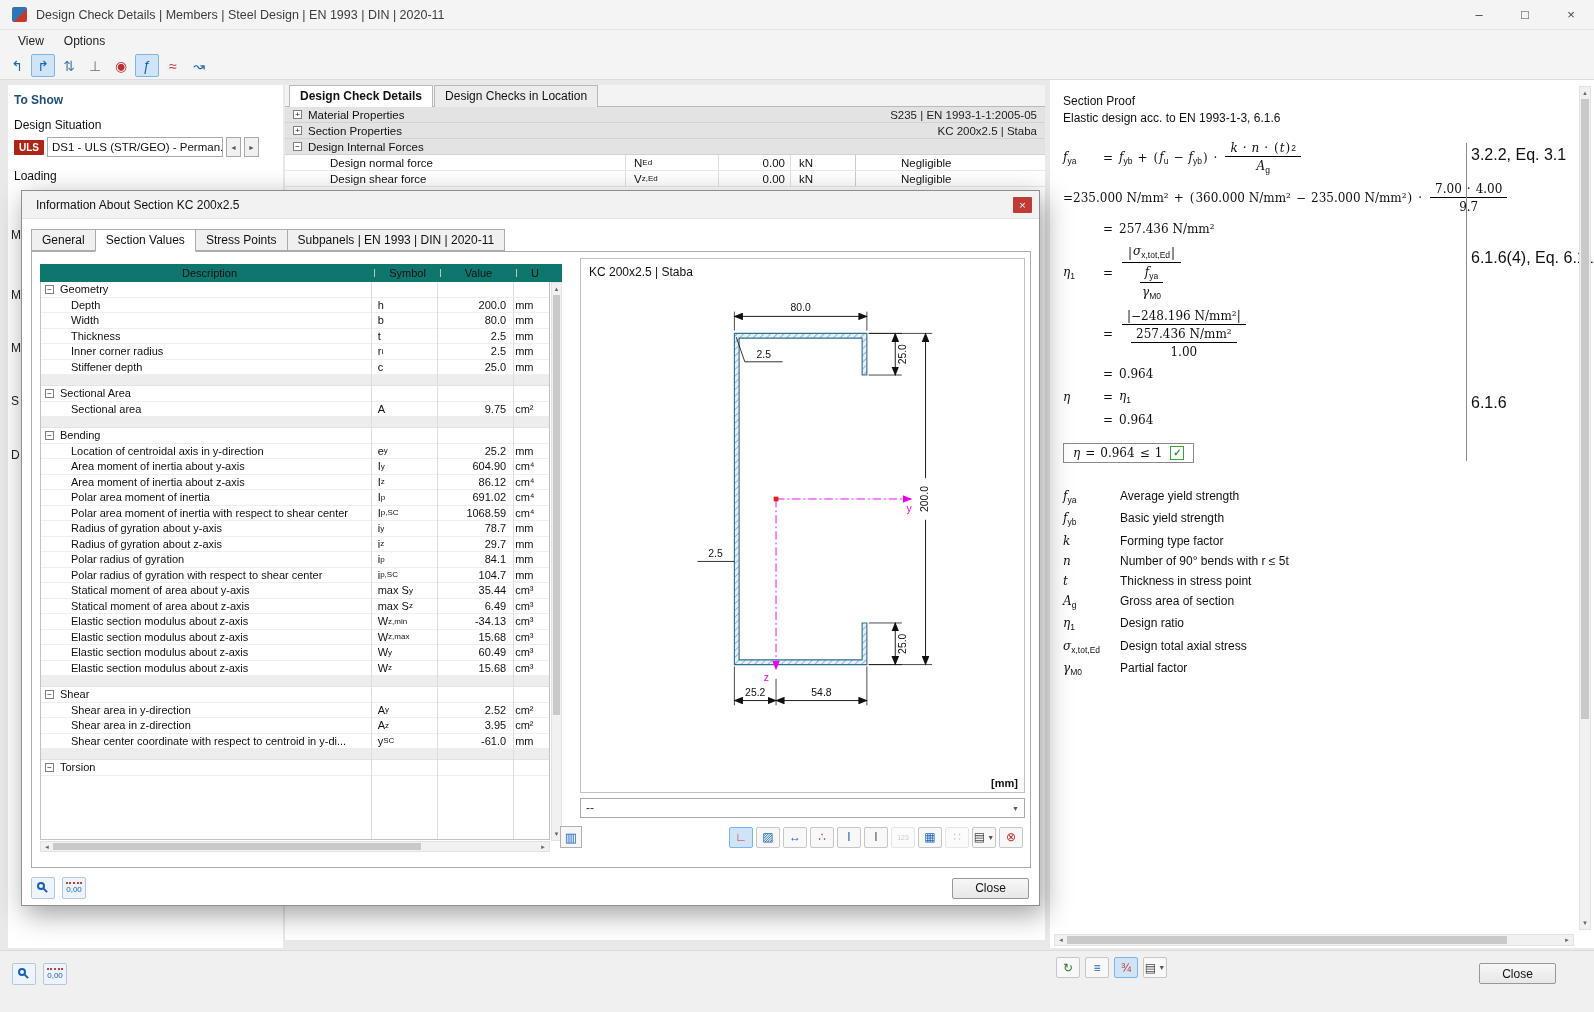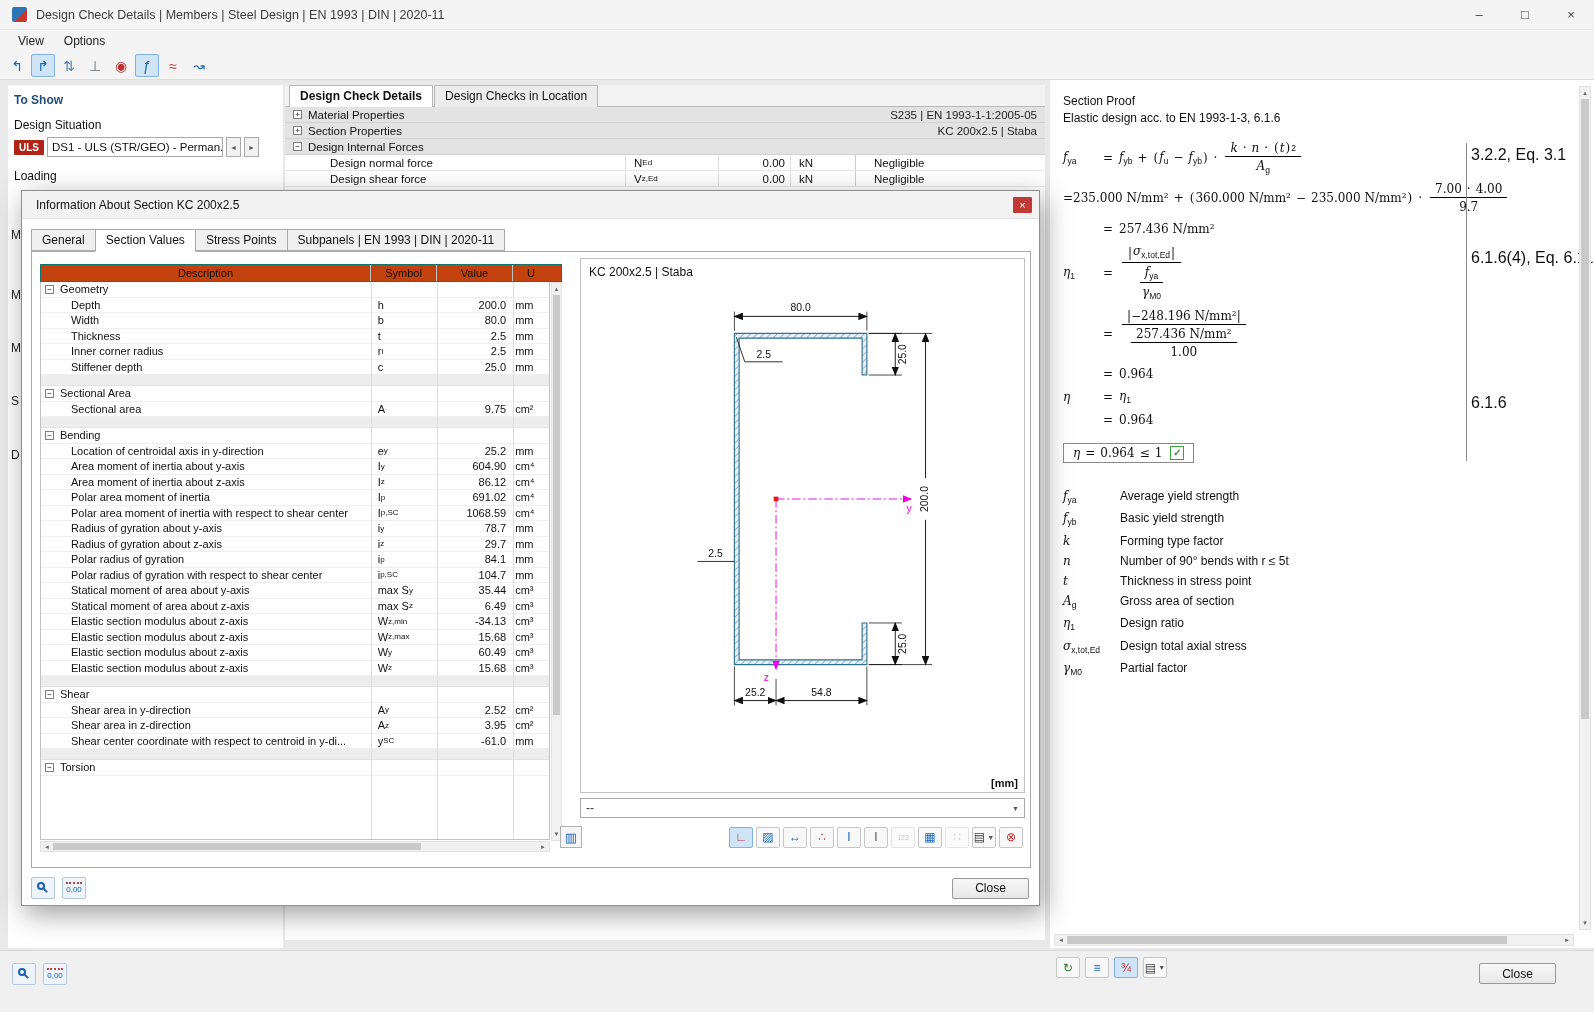--- a/index.html
+++ b/index.html
@@ -56,21 +56,21 @@
 .t-row{height:16px;display:flex;align-items:center;font-size:11.5px;border-bottom:1px solid #e8e8e8;background:#fff}
 .t-row.group{background:#e3e3e3;border-bottom:1px solid #d2d2d2}
 .expander{width:9px;height:9px;border:1px solid #7f7f7f;background:#fff;font-size:8px;line-height:7px;
           text-align:center;margin:0 6px 0 8px;flex:none}
 .g-label{flex:1}
 .g-right{margin-right:8px;color:#222}
 .c-label{width:340px;padding-left:45px;overflow:hidden;white-space:nowrap}
 .c-sym{width:93px;padding-left:8px;border-left:1px solid #e0e0e0;height:100%;display:flex;align-items:center}
 .c-val{width:72px;justify-content:flex-end;padding-right:5px;border-left:1px solid #e0e0e0;height:100%;display:flex;align-items:center}
 .c-unit{width:65px;padding-left:8px;border-left:1px solid #e0e0e0;height:100%;display:flex;align-items:center}
-.c-note{flex:1;padding-left:18px;border-left:1px solid #cccccc;height:100%;display:flex;align-items:center}
+.c-note{flex:1;padding-left:45px;border-left:1px solid #cccccc;height:100%;display:flex;align-items:center}
 .c-sym sub,.s-row sub{font-size:8px}
 
 
 .rp-title{font-weight:bold;font-size:12.5px;margin-bottom:16px}
 .rp-sub{margin-bottom:3px}
 .formulas{position:relative;margin-top:16px;width:520px}
 .formulas::after{content:"";position:absolute;left:403px;top:2px;bottom:2px;width:1px;background:#8a8a8a}
 .f-group{position:relative;margin-bottom:6px;padding-right:120px}
 .f-ref{position:absolute;left:408px;top:5px;font-size:16px;white-space:nowrap;color:#111}
 .f-line{display:flex;align-items:center;margin:7px 0;min-height:16px}
@@ -122,21 +122,21 @@
              display:flex;align-items:center;justify-content:center;border-radius:1px}
 .modal-tabs{position:absolute;left:9px;top:38px;display:flex;z-index:3}
 .mtab{padding:3px 10px;height:22px;border:1px solid #ababab;background:#f0f0f0;margin-right:-1px;font-size:12px}
 .mtab.active{background:#fff;height:23px;border-bottom:1px solid #fff}
 .tab-page{position:absolute;left:9px;top:60px;width:1000px;height:617px;border:1px solid #ababab;background:#fff}
 .modal-footer{position:absolute;left:9px;top:684px;width:1000px;height:26px;display:flex;align-items:center;gap:7px}
 .modal-footer .btn{margin-left:auto;margin-right:2px}
 
 
 .sv-wrap{position:absolute;left:8px;top:12px;width:522px;height:588px}
-.s-head{display:flex;height:18px;background:#c2410c;border:1px solid #0f766e;font-size:11px}
+.s-head{display:flex;height:18px;background:#0f766e;border:5px solid #0f766e;font-size:11px}
 .hc{display:flex;align-items:center;justify-content:center;border-right:1px solid #c2c2c2;height:100%}
 .s-body{position:relative;border:1px solid #c2c2c2;border-top:none;height:558px;overflow:hidden;background:#fff;width:510px}
 .vline{position:absolute;top:0;bottom:0;width:1px;background:#ddd;pointer-events:none;z-index:2}
 .s-row{display:flex;height:15.5px;align-items:center;font-size:11px;border-bottom:1px solid #efefef}
 .sc{height:100%;display:flex;align-items:center;overflow:hidden;white-space:nowrap}
 .sc-desc{width:330px;padding-left:30px}
 .sc-sym{width:66px;padding-left:8px}
 .sc-val{width:76px;justify-content:flex-end;padding-right:5px}
 .sc-unit{width:38px;padding-left:4px}
 .s-gap{height:11px;background:#ededed;border-bottom:1px solid #e2e2e2}

